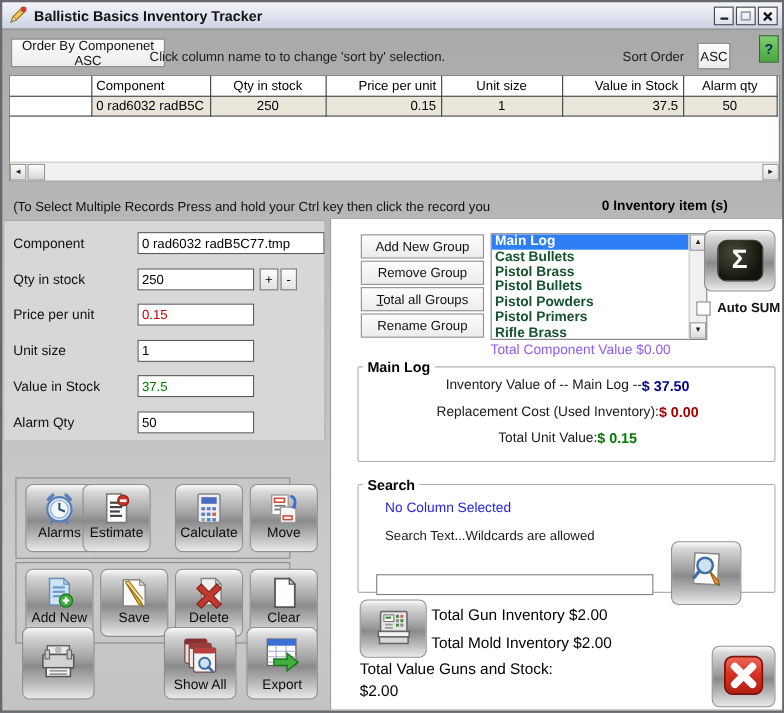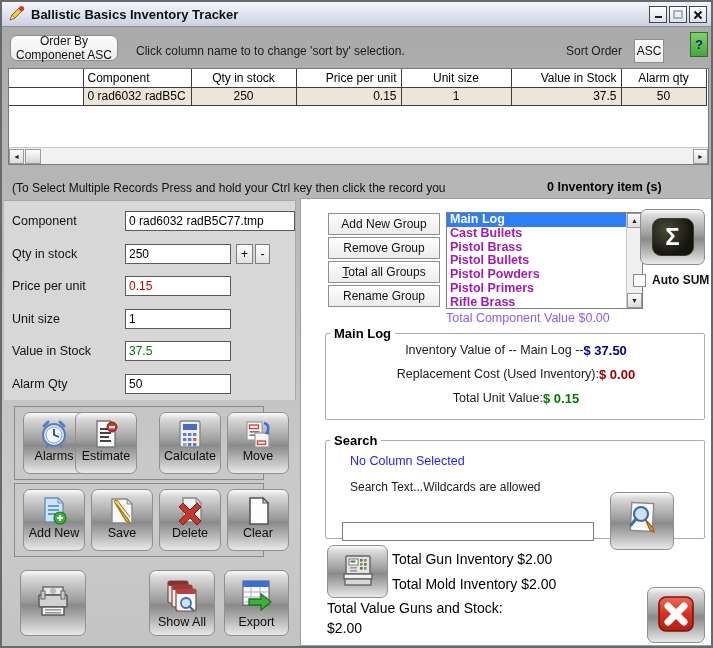--- a/index.html
+++ b/index.html
@@ -24,21 +24,21 @@
     width:18px; height:17px; background:linear-gradient(#fdfdfd,#dfe2ea);
     border:1px solid #44464a; display:flex; align-items:center; justify-content:center;
     cursor:pointer;
   }
   
   .toolbar-btn{
     position:absolute; background:linear-gradient(#fdfdfd,#ececec);
     border:1px solid #8e8e8e; font-size:12px; color:#111;
     display:flex; align-items:center; justify-content:center; cursor:pointer;
   }
-  #order-btn{ left:8px; top:33px; width:108px; height:26px;border-radius:7px; }
+  #order-btn{ left:8px; top:33px; width:140px; height:26px; }
   #asc-btn{ left:632px; top:37px; width:30px; height:24px; }
   .toolbar-hint{ position:absolute; left:134px; top:42px; font-size:12px; color:#1c1c1c; }
   .sort-order-label{ position:absolute; left:564px; top:42px; font-size:12px; color:#1c1c1c; }
   #help-btn{
     position:absolute; left:688px; top:30px; width:18px; height:25px;
     background:linear-gradient(#7ed06e,#4aa53c); border:1px solid #2f6d28;
     color:#0b2a6b; font-weight:bold; font-size:13px;
     display:flex; align-items:center; justify-content:center; cursor:pointer;
   }
   
@@ -77,21 +77,21 @@
   .f-label{ position:absolute; left:8px; font-size:12.5px; color:#111; }
   .f-input{
     position:absolute; left:121px; height:20px; border:1px solid #5a5a5a; background:#fff;
     font-family:"Liberation Sans",sans-serif; font-size:12px; color:#000; padding:0 3px;
   }
   .step-btn{
     position:absolute; width:17px; height:20px; background:linear-gradient(#fdfdfd,#e2e2e2);
     border:1px solid #7d7d7d; font-size:12px; display:flex; align-items:center; justify-content:center; cursor:pointer;
   }
   
-  .icon-panel{ position:absolute; left:12px; width:250px; height:74px; border:1px solid #8a8a8a; }
+  .icon-panel{ position:absolute; left:12px; width:250px; height:74px; border:1px solid #8a8a8a;margin-top:28px; }
   .silver-btn{
     position:absolute; border:1px solid #8f8f8f; border-radius:7px; cursor:pointer;
     background:linear-gradient(180deg,#fbfbfb 0%,#d9d9d9 10%,#9d9d9d 46%,#8a8a8a 54%,#b9b9b9 78%,#e9e9e9 100%);
     display:flex; flex-direction:column; align-items:center; justify-content:flex-start;
   }
   .silver-btn .ic{ margin-top:5px; }
   .silver-btn .btn-label{ font-size:12.5px; color:#0d0d0d; margin-top:-1px; }
   .ib{ width:62px; height:62px; top:5px; }
   
   .right-panel{
@@ -103,21 +103,21 @@
     background:linear-gradient(#fdfdfd,#ececec); border:1px solid #8e8e8e;
     font-size:12px; color:#111; display:flex; align-items:center; justify-content:center; cursor:pointer;
   }
   .grp-btn u{ text-decoration:underline; }
   .listbox{
     position:absolute; left:145px; top:13px; width:197px; height:97px;
     background:#fff; border:1px solid #7f7f7f; overflow:hidden;
   }
   .listbox .items{ position:absolute; left:0; top:0; right:16px; }
   .list-item{
-    font-size:12.5px; font-weight:bold; color:#a21caf; padding:0 3px;
+    font-size:12.5px; font-weight:bold; color:#14532d; padding:0 3px;
     height:13.8px; line-height:13.5px; white-space:nowrap; cursor:pointer;
   }
   .list-item.selected{ background:#2e7ef5; color:#fff; }
   .vscroll{
     position:absolute; right:0; top:0; width:16px; height:100%;
     background:#f0f0f0; border-left:1px solid #c9c9c9;
   }
   .vscroll .scroll-arrow{ width:15px; height:15px; }
   .vscroll .down{ position:absolute; bottom:0; }
   #sigma-btn{ left:339px; top:10px; width:65px; height:56px; }

